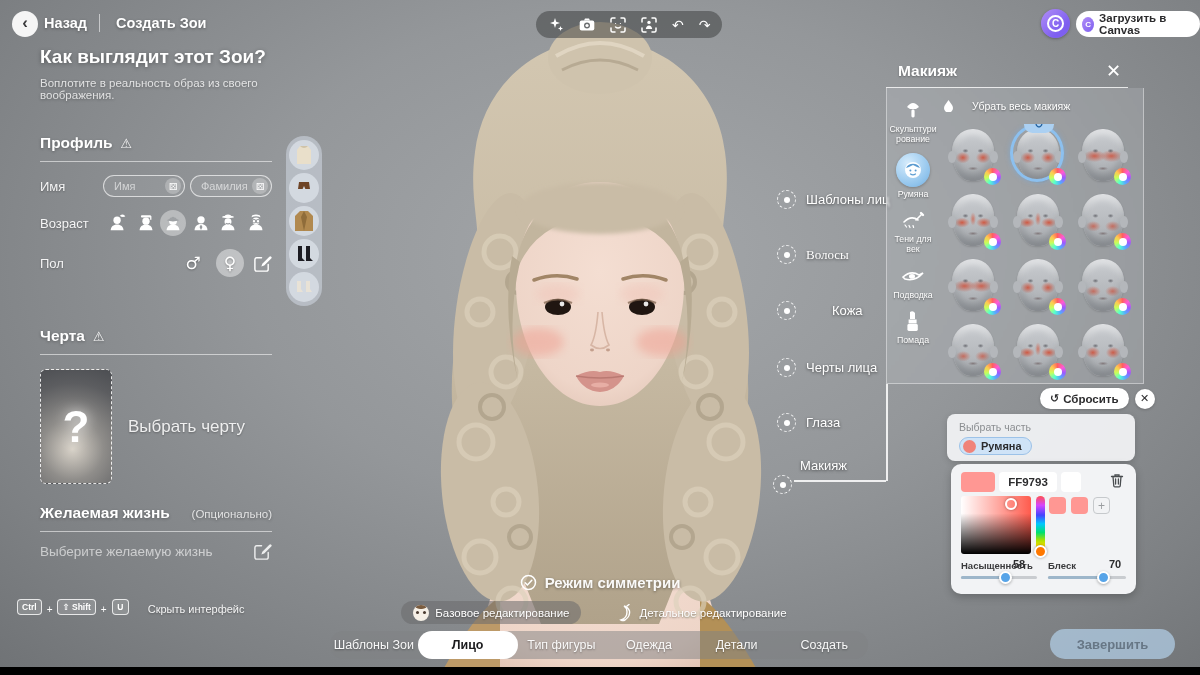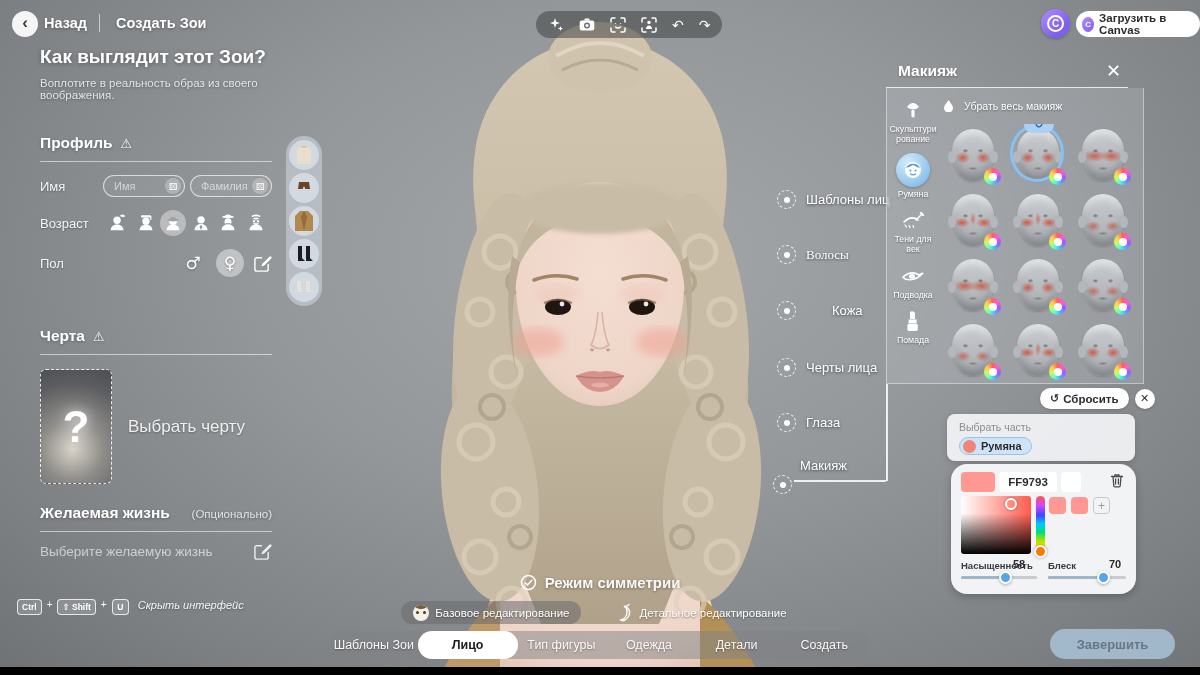--- a/index.html
+++ b/index.html
@@ -82,26 +82,26 @@
       background:radial-gradient(circle at 45% 70%, #d8d2c8 0%, #8f8d8a 35%, #5c5d60 75%, #4c4e52 100%);
       display:flex; align-items:center; justify-content:center; cursor:pointer; }
   .trait-q { font-size:44px; font-weight:700; color:#fff; text-shadow:0 0 14px rgba(255,255,255,.8); }
   .trait-label { font-size:17px; color:rgba(255,255,255,.88); text-shadow:0 1px 2px rgba(0,0,0,.3); }
 
   .life-head { margin-top:20px; display:flex; justify-content:space-between; align-items:baseline; }
   .life-optional { font-size:11.5px; font-weight:400; color:rgba(255,255,255,.78); }
   .life-row { margin-top:10px; display:flex; justify-content:space-between; align-items:center; }
   .life-placeholder { font-size:13.5px; color:rgba(255,255,255,.6); }
 
-  .hotkeys { position:absolute; left:17px; top:599px; display:flex; align-items:flex-start; gap:5px; z-index:20; }
+  .hotkeys { position:absolute; left:17px; top:599px; display:flex; align-items:flex-end; gap:5px; z-index:20; }
   kbd { display:inline-flex; align-items:center; justify-content:center; height:16px; min-width:17px; padding:0 4px;
       border:1px solid rgba(255,255,255,.8); border-radius:4px; background:rgba(255,255,255,.15);
       font-size:8.5px; font-weight:700; color:#fff; font-family:inherit; }
   .hk-plus { font-size:10px; color:#fff; }
-  .hk-label { font-size:11px; color:rgba(255,255,255,.92); margin-left:4px; text-shadow:0 1px 2px rgba(0,0,0,.3);font-style:italic; }
+  .hk-label { font-size:11px; color:rgba(255,255,255,.92); margin-left:14px; text-shadow:0 1px 2px rgba(0,0,0,.3); }
 
   .studio-btn { position:absolute; left:17px; top:628px; width:111px; height:31px; border:1.3px solid rgba(255,255,255,.75);
       border-radius:17px; display:flex; align-items:center; justify-content:center; gap:8px; font-size:14px; font-weight:600;
       color:#fff; background:rgba(255,255,255,.06); cursor:pointer; z-index:20; text-shadow:0 1px 2px rgba(0,0,0,.3); }
 
   
   .outfit-rail { position:absolute; left:286px; top:136px; width:36px; padding:4px 3px; border-radius:18px;
       background:rgba(215,224,235,.5); display:flex; flex-direction:column; gap:3px; z-index:20; }
   .outfit-item { width:30px; height:30px; border-radius:50%; background:rgba(235,241,248,.55);
       display:flex; align-items:center; justify-content:center; cursor:pointer; overflow:hidden; }
@@ -114,21 +114,21 @@
   .marker .mlabel { font-size:13px; color:#fff; text-shadow:0 1px 3px rgba(0,0,0,.55); white-space:nowrap; }
   .marker-line { position:absolute; background:rgba(255,255,255,.85); z-index:19; }
 
   
   .mk-title { position:absolute; left:898px; top:62px; font-size:15.5px; font-weight:700; z-index:25; text-shadow:0 1px 2px rgba(0,0,0,.3); }
   .mk-close { position:absolute; left:1106px; top:60px; font-size:18px; font-weight:600; color:#fff; cursor:pointer; z-index:25;
       font-family:"DejaVu Sans",sans-serif; }
   .mk-underline { position:absolute; left:886px; top:87px; width:242px; height:1px; background:rgba(255,255,255,.8); z-index:25; }
   .mk-panel { position:absolute; left:886px; top:88px; width:258px; height:296px; z-index:24;
       background:rgba(205,210,214,.22); border:1px solid rgba(255,255,255,.4); border-top:none; backdrop-filter:blur(1px); }
-  .remove-all { position:absolute; left:944px; top:100px; display:flex; align-items:center; gap:11px; z-index:26;
+  .remove-all { position:absolute; left:944px; top:100px; display:flex; align-items:center; gap:19px; z-index:26;
       font-size:10.5px; color:#fff; cursor:pointer; text-shadow:0 1px 2px rgba(0,0,0,.4); }
 
   .tools { position:absolute; left:888px; top:98px; width:50px; display:flex; flex-direction:column; align-items:center; z-index:26; }
   .tool { display:flex; flex-direction:column; align-items:center; cursor:pointer; margin-bottom:9px; }
   .tool-ico { width:24px; height:24px; display:flex; align-items:center; justify-content:center; }
   .tool-label { margin-top:2px; font-size:8.8px; line-height:1.15; text-align:center; color:#fff;
       text-shadow:0 1px 2px rgba(0,0,0,.45); width:50px; overflow-wrap:break-word; }
   .tool.selected .tool-ico { width:34px; height:34px; border-radius:50%;
       background:radial-gradient(circle at 35% 30%, #d6ecfc, #8fc3ec 70%, #6fa9dc); box-shadow:0 1px 3px rgba(0,0,0,.25); }
 
@@ -190,21 +190,21 @@
 
   .part-panel { position:absolute; left:947px; top:414px; width:188px; height:47px; background:rgba(238,240,242,.97);
       border-radius:8px; padding:7px 12px; z-index:26; box-shadow:0 2px 6px rgba(0,0,0,.15); }
   .part-label { font-size:10.5px; color:#8a8d90; }
   .part-chip { margin-top:4px; display:inline-flex; align-items:center; gap:5px; height:18px; padding:0 9px 0 3px;
       background:#cfe3f7; border:1px solid #9cc2e8; border-radius:10px; cursor:pointer; }
   .part-chip .chip-dot { width:13px; height:13px; border-radius:50%; background:#f0837a; }
   .part-chip .chip-text { font-size:11px; color:#2c2c2e; font-weight:600; }
 
   .color-picker { position:absolute; left:951px; top:464px; width:185px; height:130px; background:#f2f3f5;
-      border-radius:16px; z-index:26; box-shadow:0 3px 8px rgba(0,0,0,.22); }
+      border-radius:10px; z-index:26; box-shadow:0 3px 8px rgba(0,0,0,.22); }
   .cp-swatch-main { position:absolute; left:10px; top:8px; width:34px; height:20px; border-radius:4px; }
   .cp-hex { position:absolute; left:48px; top:8px; width:58px; height:20px; background:#fff; border-radius:4px;
       font-size:11.5px; font-weight:600; color:#2c2c2e; display:flex; align-items:center; justify-content:center; }
   .cp-white { position:absolute; left:110px; top:8px; width:20px; height:20px; background:#fff; border-radius:4px; }
   .cp-trash { position:absolute; left:156px; top:6px; width:20px; height:20px; cursor:pointer; display:flex; align-items:center; justify-content:center; }
   .cp-sv { position:absolute; left:10px; top:32px; width:70px; height:58px; border-radius:3px;
       background:linear-gradient(to top, #000, rgba(0,0,0,0) 70%), linear-gradient(to right, #fff, #ff5b4d); }
   .cp-sv-cursor { position:absolute; left:44px; top:2px; width:12px; height:12px; border:2px solid #fff; border-radius:50%;
       box-shadow:0 0 3px rgba(0,0,0,.4); cursor:pointer; }
   .cp-hue { position:absolute; left:85px; top:32px; width:9px; height:58px; border-radius:5px;

